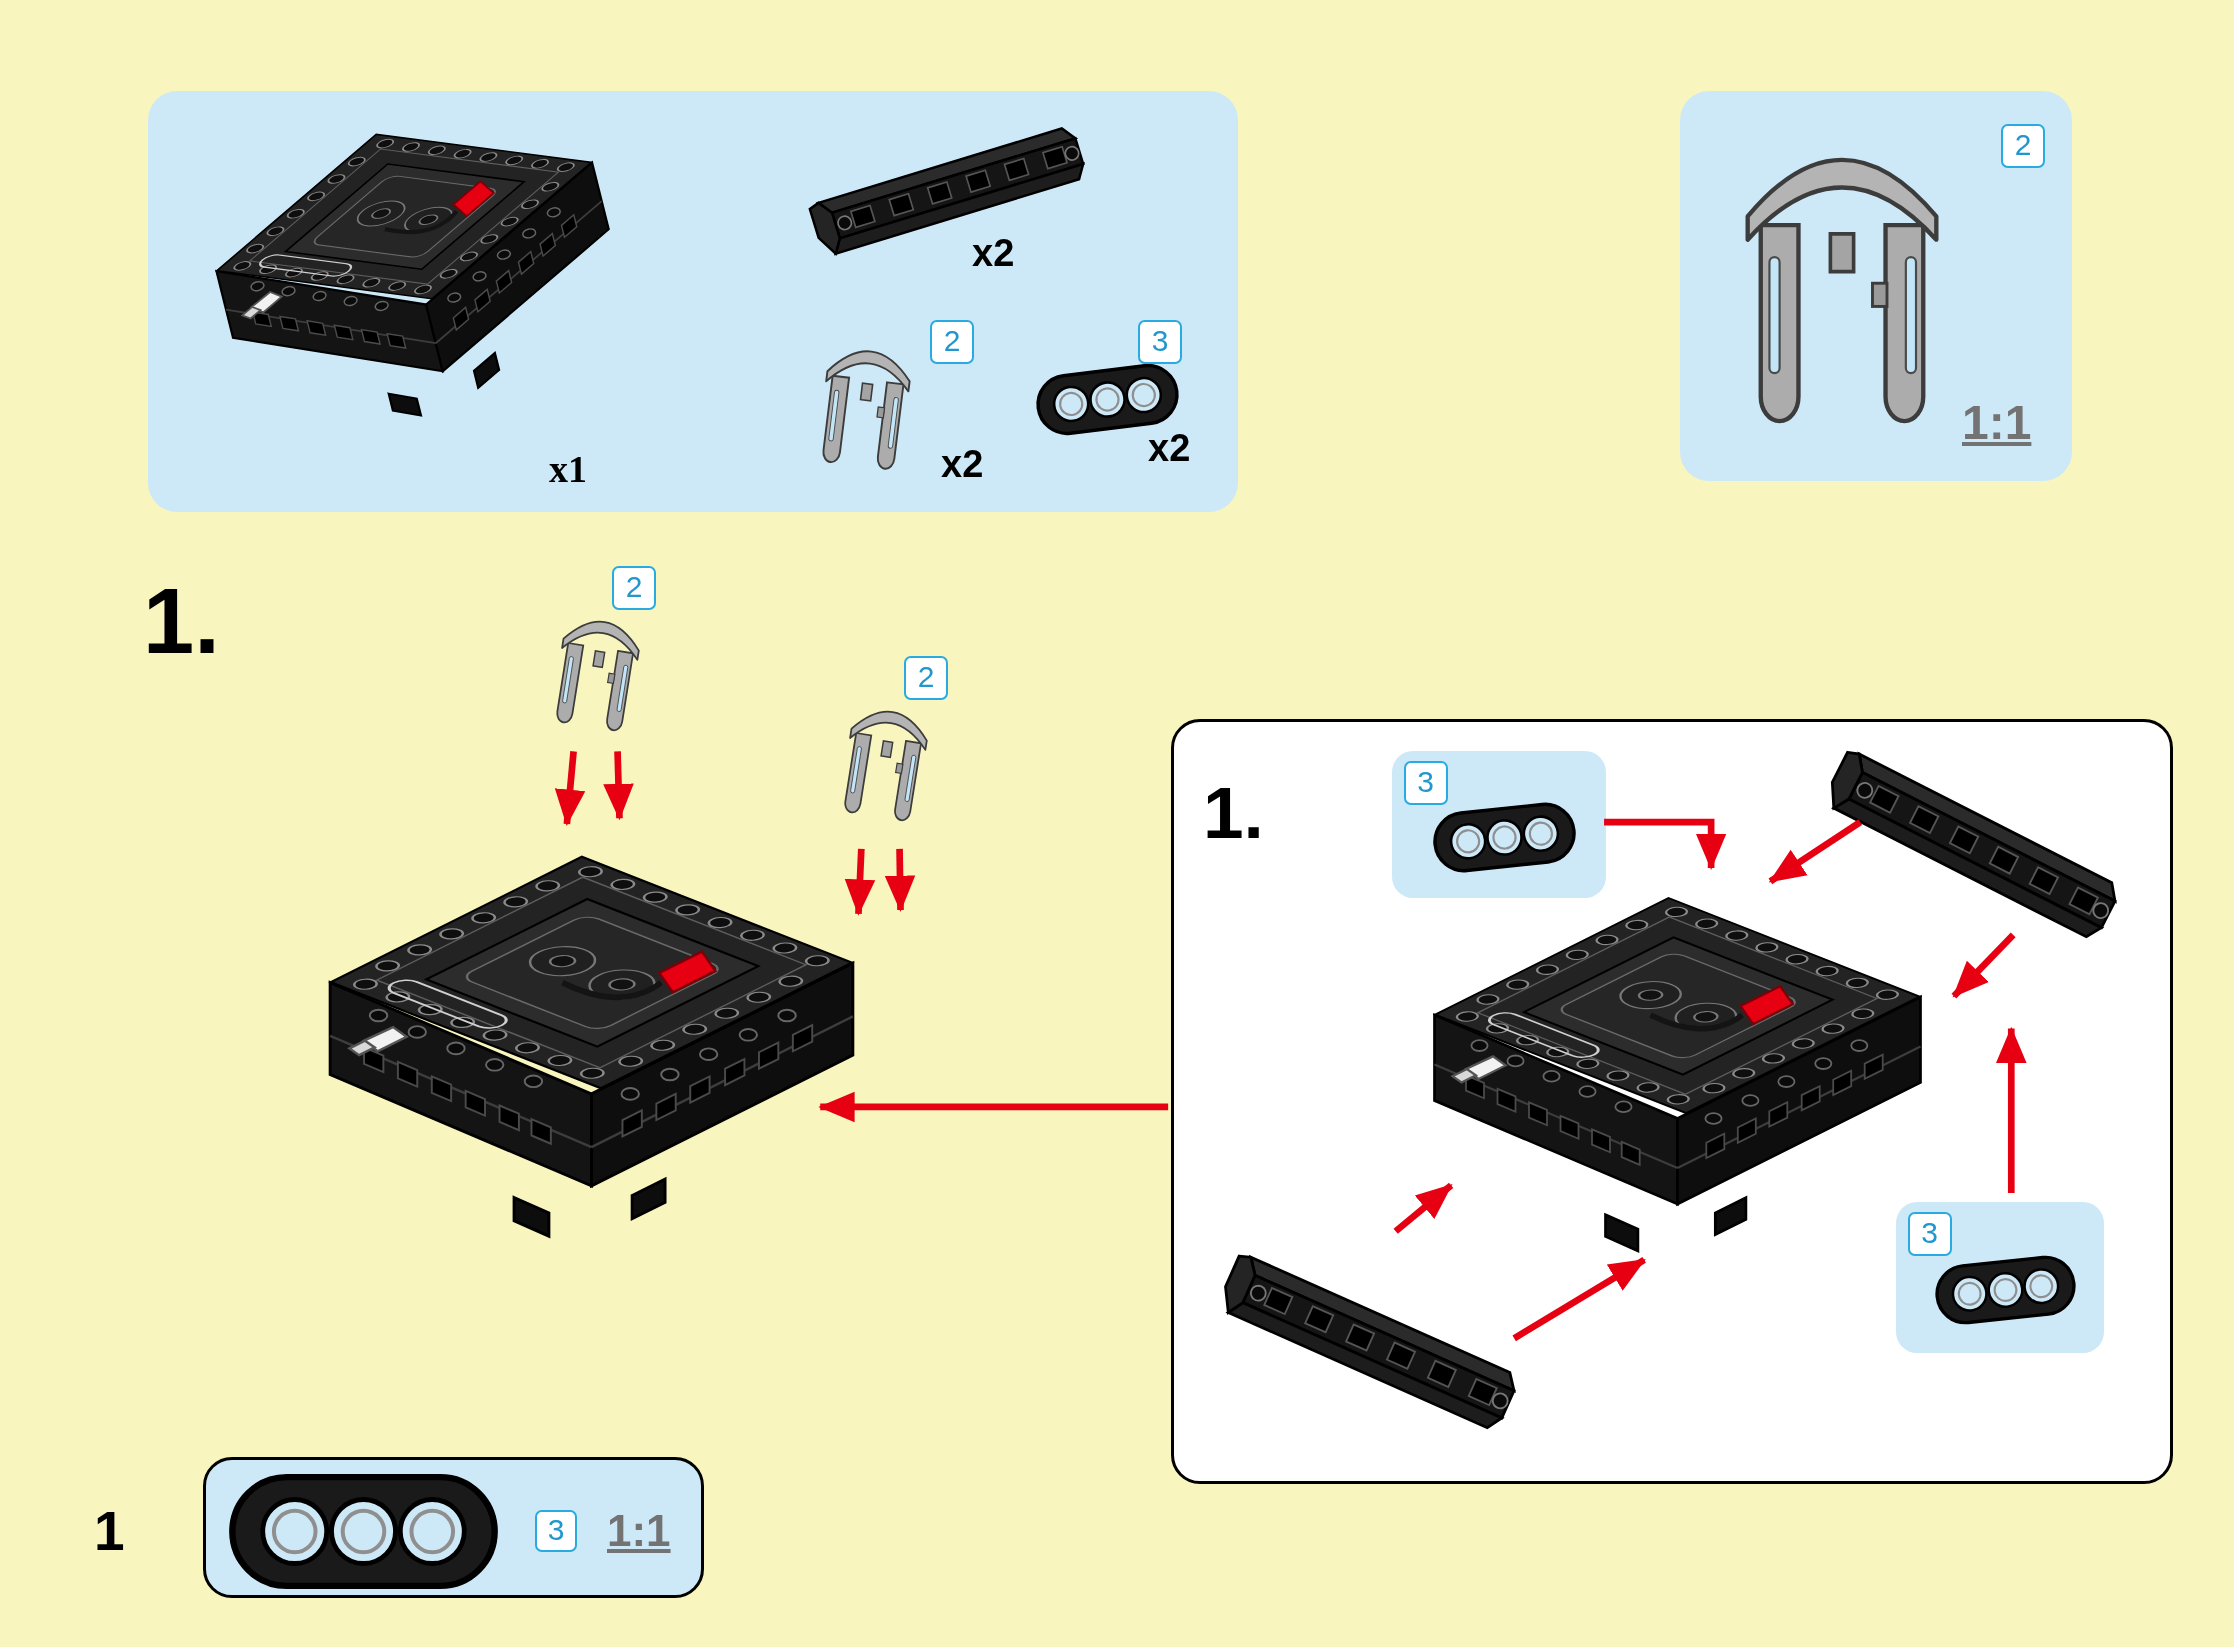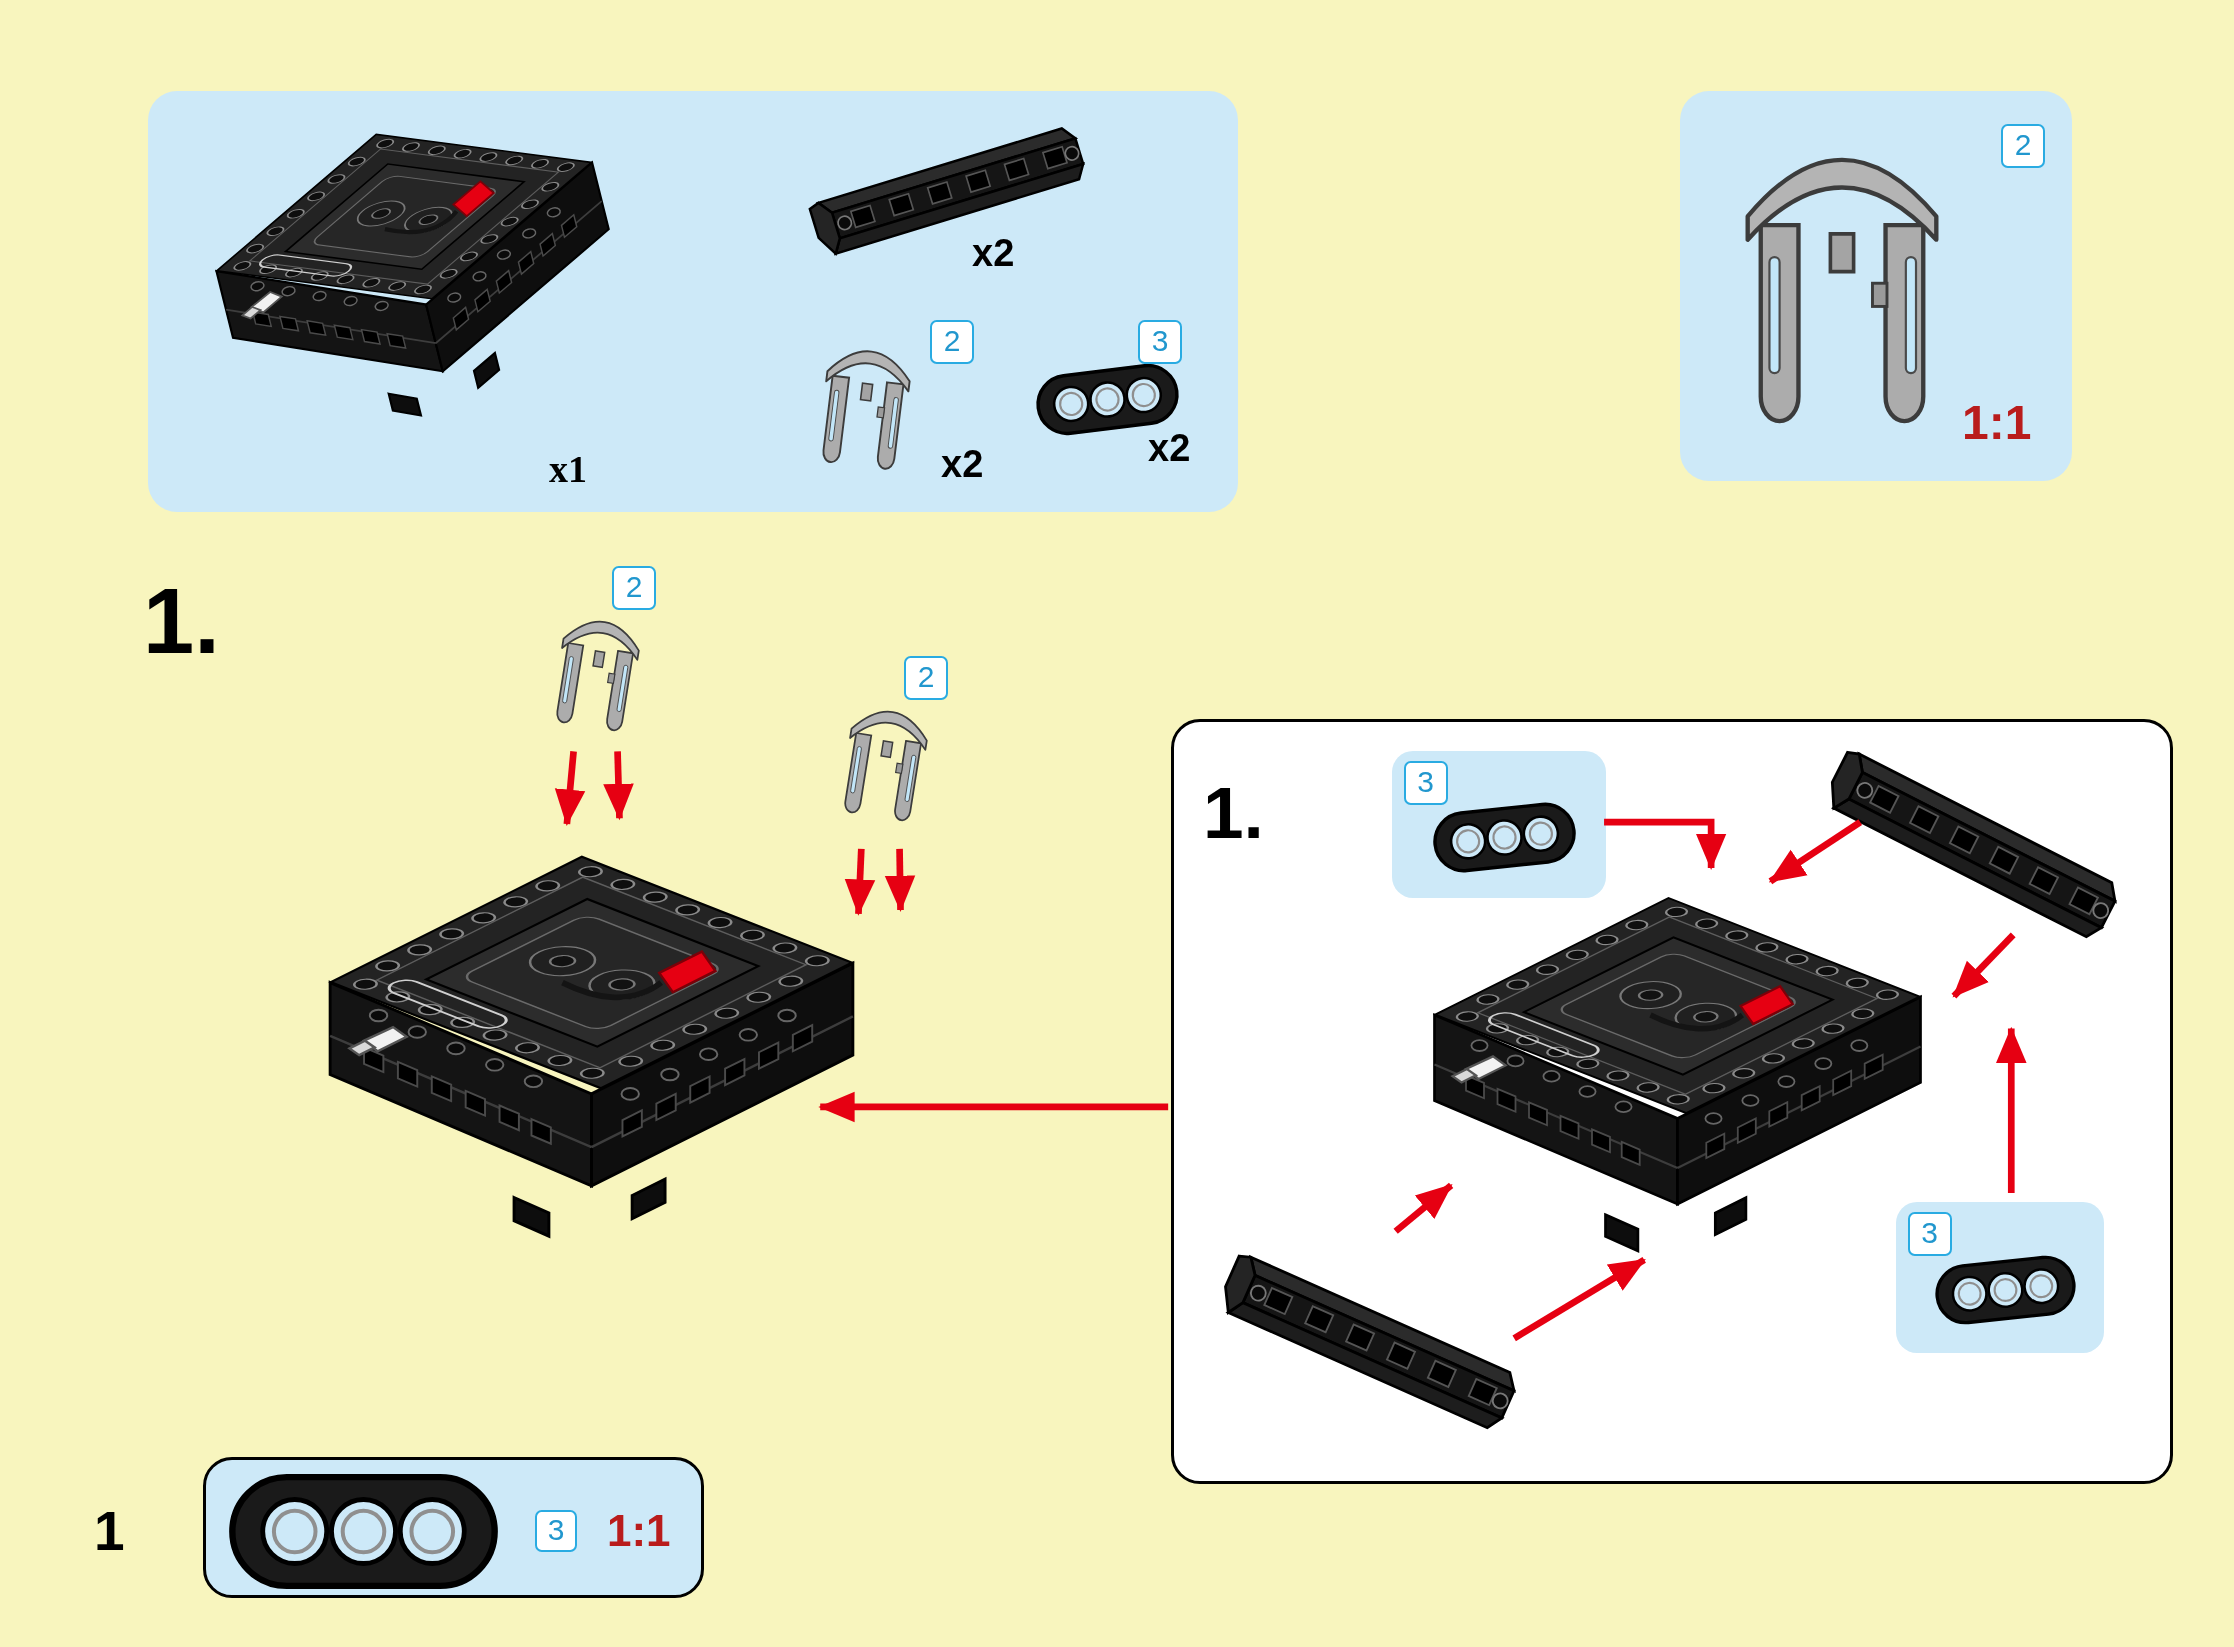--- a/index.html
+++ b/index.html
@@ -8,21 +8,21 @@
 
   .panel{position:absolute;background:#CDE9F8;border-radius:29px;box-sizing:border-box;}
   .panel.white{background:#ffffff;border:3.8px solid #000;}
   .panel.bordered{border:3.8px solid #000;}
   .callout{position:absolute;background:#CDE9F8;border-radius:21px;box-sizing:border-box;}
 
   .badge{position:absolute;box-sizing:border-box;width:44px;height:44px;background:#fff;
          border:2.9px solid #29ABE2;border-radius:6.7px;color:#2197CE;font-size:30px;
          line-height:38px;text-align:center;font-weight:400;}
   .qty{position:absolute;font-weight:bold;font-size:38px;color:#000;text-align:center;}
-  .scale{position:absolute;font-weight:bold;font-size:46px;color:#b91c1c;}
+  .scale{position:absolute;font-weight:bold;font-size:46px;color:#737373;text-decoration:underline;}
   .stepnum{position:absolute;font-weight:bold;font-size:92px;color:#000;line-height:1;}
   .stepnum.small{font-size:73px;}
   .pagenum{position:absolute;font-weight:bold;font-size:55px;color:#000;}
 
   svg.art{position:absolute;overflow:visible;}
   svg.overlay{position:absolute;left:0;top:0;pointer-events:none;z-index:50;}
   .defs{position:absolute;width:0;height:0;}
 </style>
 </head>
 <body>

